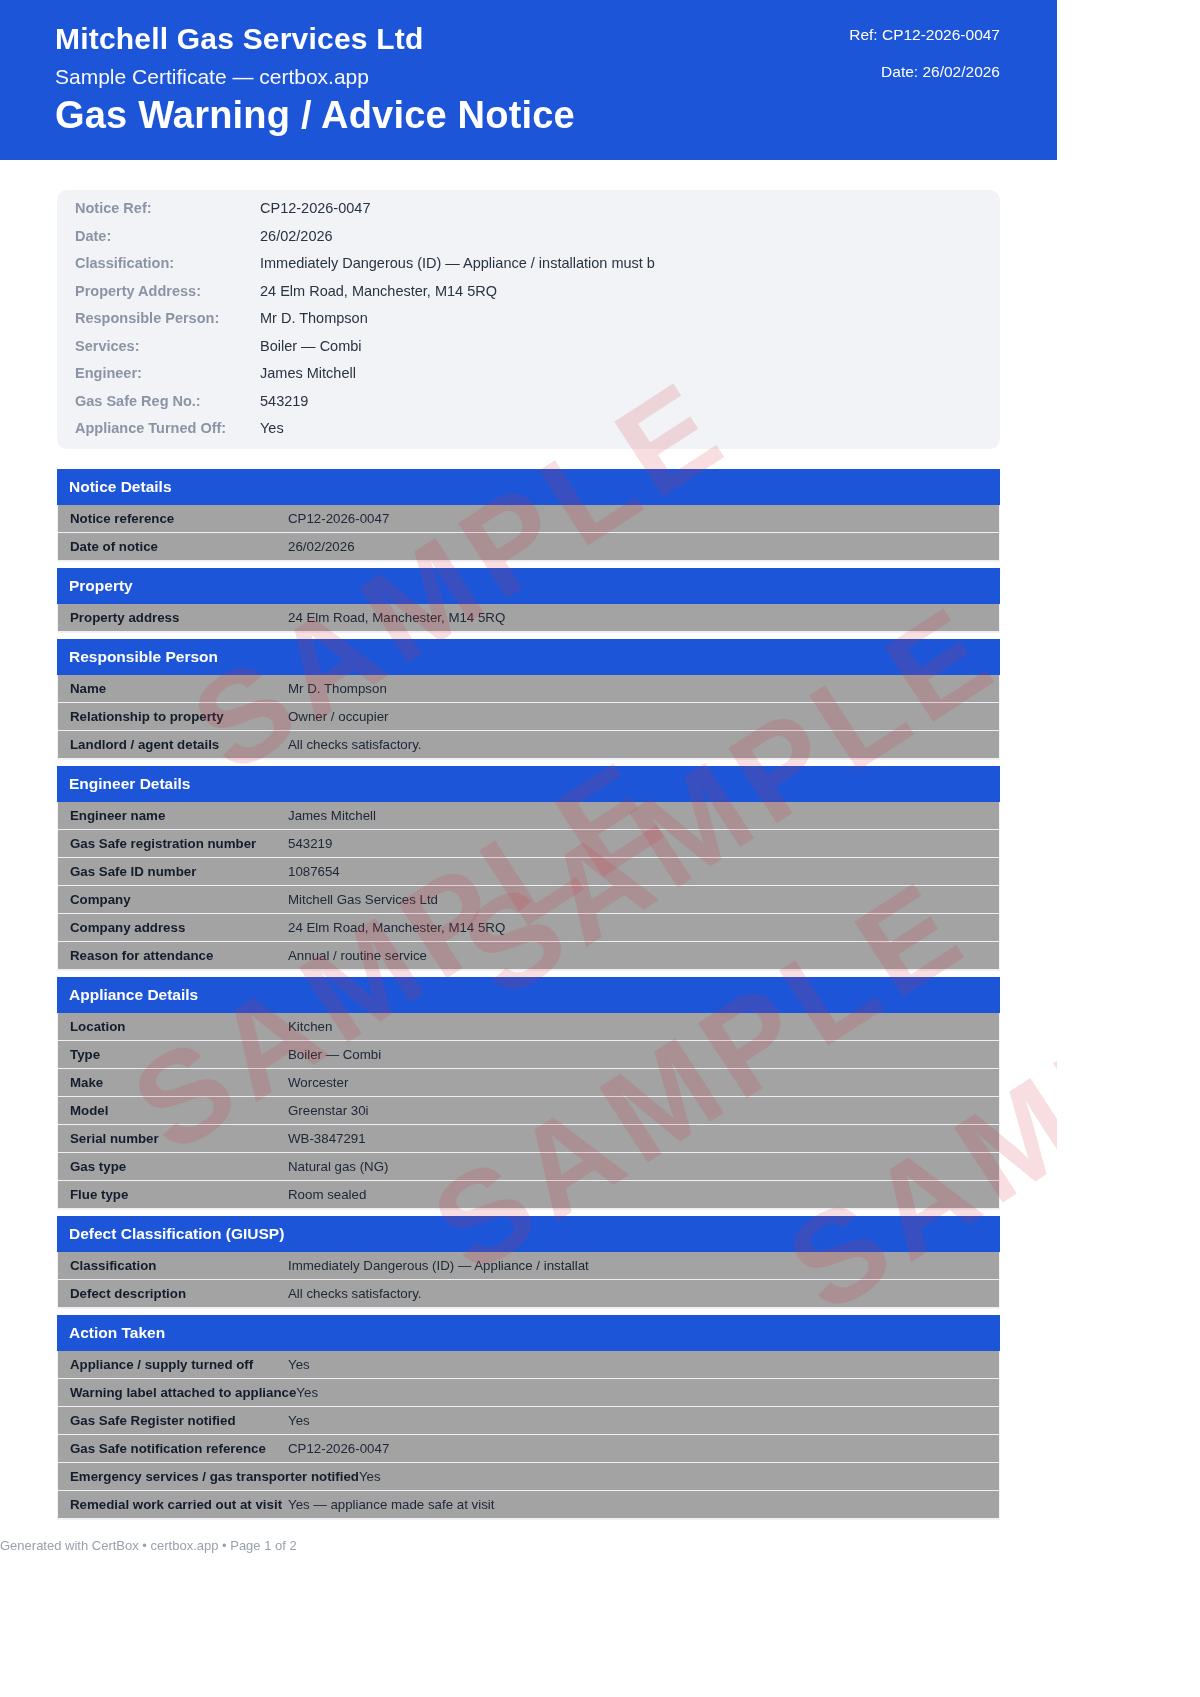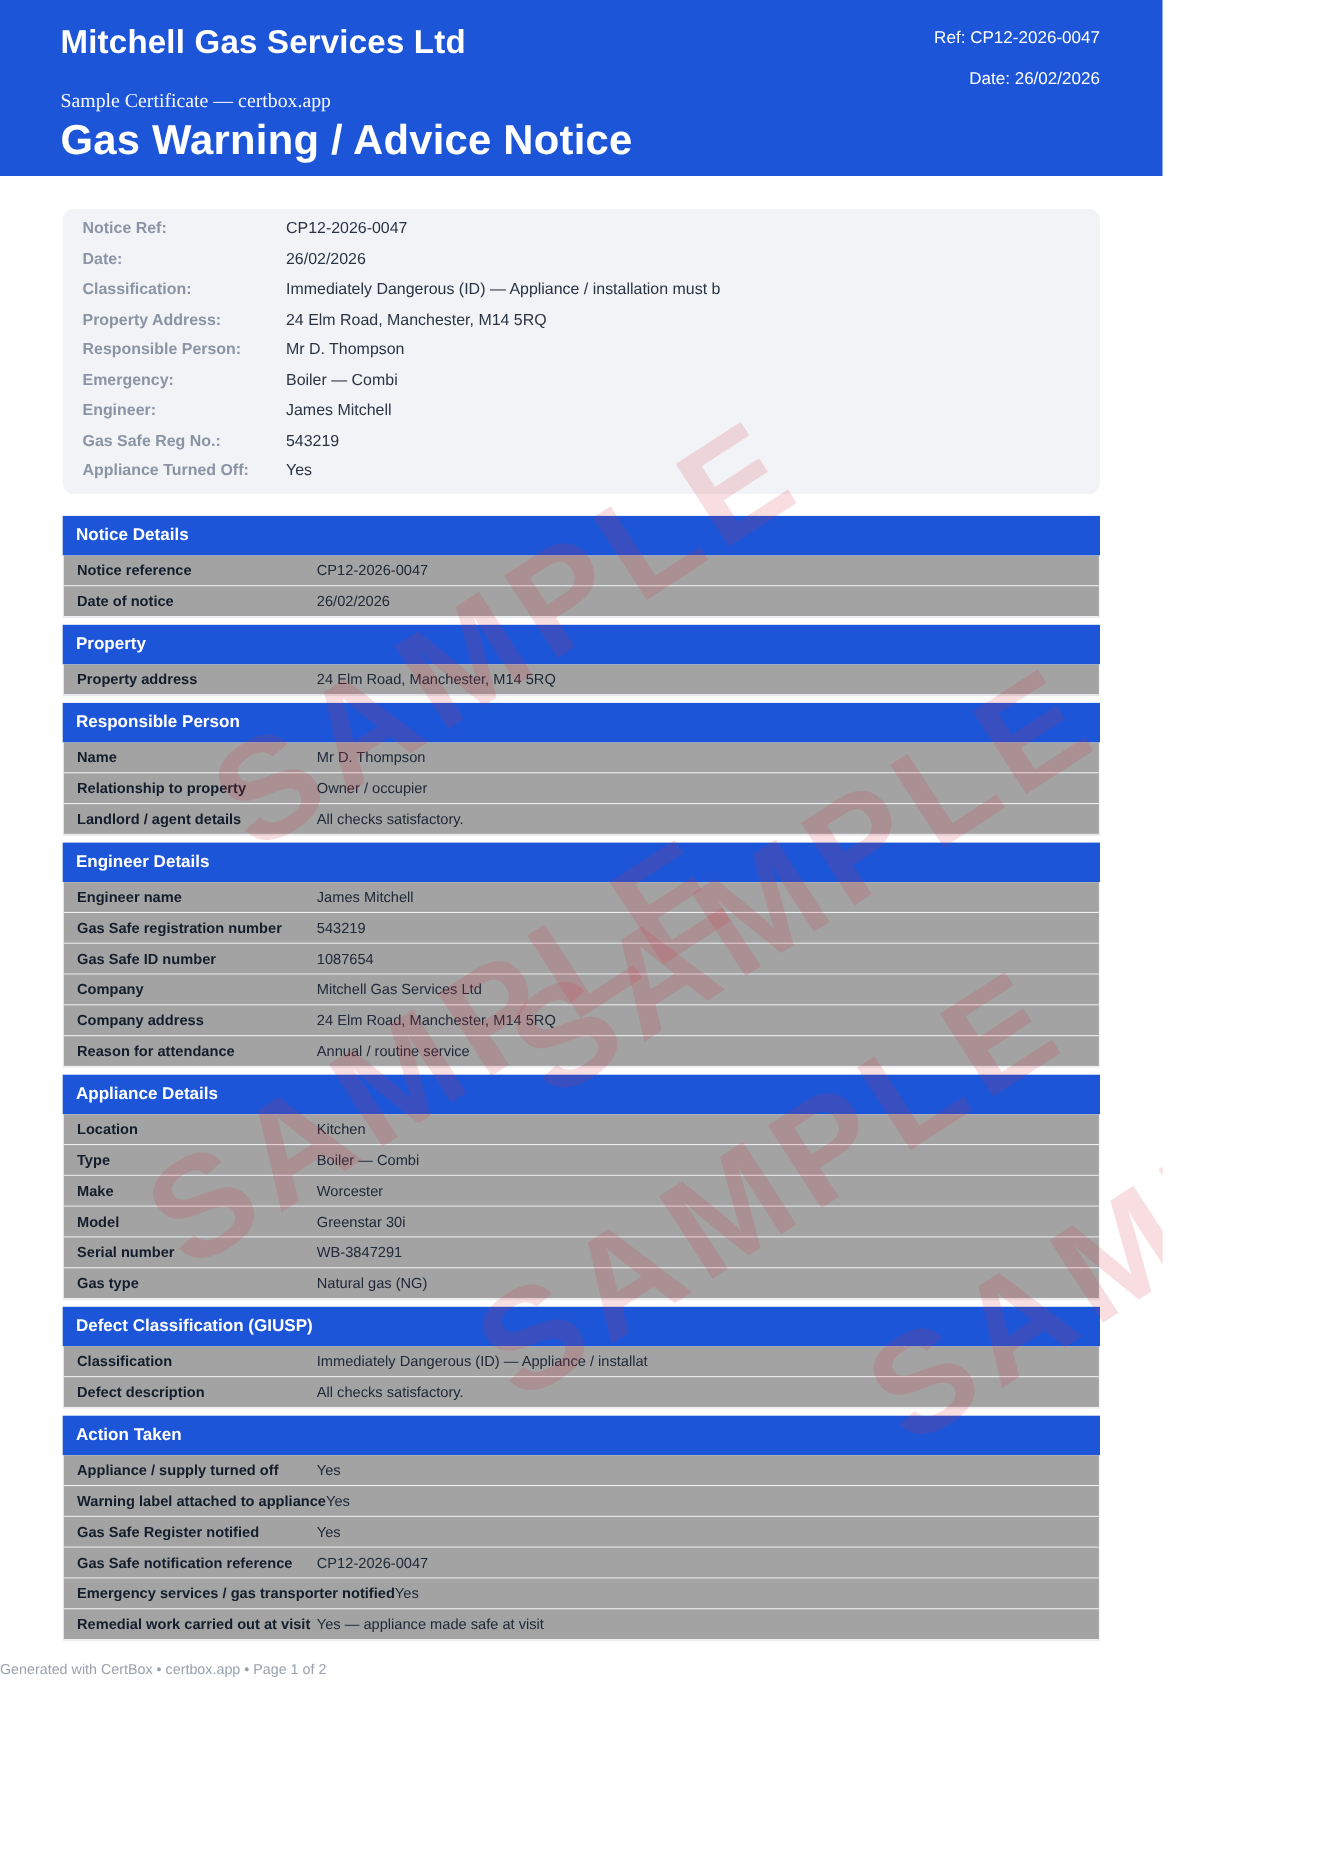--- a/index.html
+++ b/index.html
@@ -3,21 +3,21 @@
 <meta charset="utf-8">
 <style>
   html,body{margin:0;padding:0;background:#ffffff;}
   body{width:1200px;font-family:"Liberation Sans",sans-serif;}
   .page{position:relative;width:1057px;height:1697px;background:#ffffff;overflow:hidden;}
 
   
   .hdr{box-sizing:border-box;height:160px;background:#1d55d8;color:#ffffff;
        padding:22px 57px 0 55px;display:flex;justify-content:space-between;}
   .hdr-company{font-size:30px;font-weight:bold;letter-spacing:.2px;}
-  .hdr-sub{font-size:18px;margin-top:25px;color:rgba(255,255,255,.96);font-family:Liberation Serif, serif;}
+  .hdr-sub{font-size:21px;margin-top:9px;color:rgba(255,255,255,.96);}
   .hdr-title{font-size:38px;font-weight:bold;margin-top:5px;letter-spacing:.2px;}
   .hdr-right{text-align:right;padding-top:4px;flex:0 0 auto;}
   .hdr-ref{font-size:15.5px;font-weight:normal;}
   .hdr-date{font-size:15.5px;margin-top:19px;}
 
   
   .summary{margin:30px 57px 0 57px;background:#f1f3f6;border-radius:10px;
            padding:5px 18px 6px 18px;}
   .srow{display:flex;line-height:27.5px;font-size:14.5px;}
   .slabel{flex:0 0 185px;color:#8b94a4;font-weight:bold;}
@@ -78,21 +78,21 @@
       </div>
     <div class="srow">
         <span class="slabel">Property Address:</span>
         <span class="svalue">24 Elm Road, Manchester, M14 5RQ</span>
       </div>
     <div class="srow">
         <span class="slabel">Responsible Person:</span>
         <span class="svalue">Mr D. Thompson</span>
       </div>
     <div class="srow">
-        <span class="slabel">Emergency:</span>
+        <span class="slabel">Services:</span>
         <span class="svalue">Boiler — Combi</span>
       </div>
     <div class="srow">
         <span class="slabel">Engineer:</span>
         <span class="svalue">James Mitchell</span>
       </div>
     <div class="srow">
         <span class="slabel">Gas Safe Reg No.:</span>
         <span class="svalue">543219</span>
       </div>
@@ -195,20 +195,24 @@
             <span class="row-label">Model</span>
             <span class="row-value">Greenstar 30i</span>
           </div>
         <div class="row">
             <span class="row-label">Serial number</span>
             <span class="row-value">WB-3847291</span>
           </div>
         <div class="row">
             <span class="row-label">Gas type</span>
             <span class="row-value">Natural gas (NG)</span>
+          </div>
+        <div class="row">
+            <span class="row-label">Flue type</span>
+            <span class="row-value">Room sealed</span>
           </div>
       </div>
     </div>
 
     <div class="section">
       <div class="sec-bar">Defect Classification (GIUSP)</div>
       <div class="sec-rows">
         <div class="row">
             <span class="row-label">Classification</span>
             <span class="row-value">Immediately Dangerous (ID) — Appliance / installat</span>

